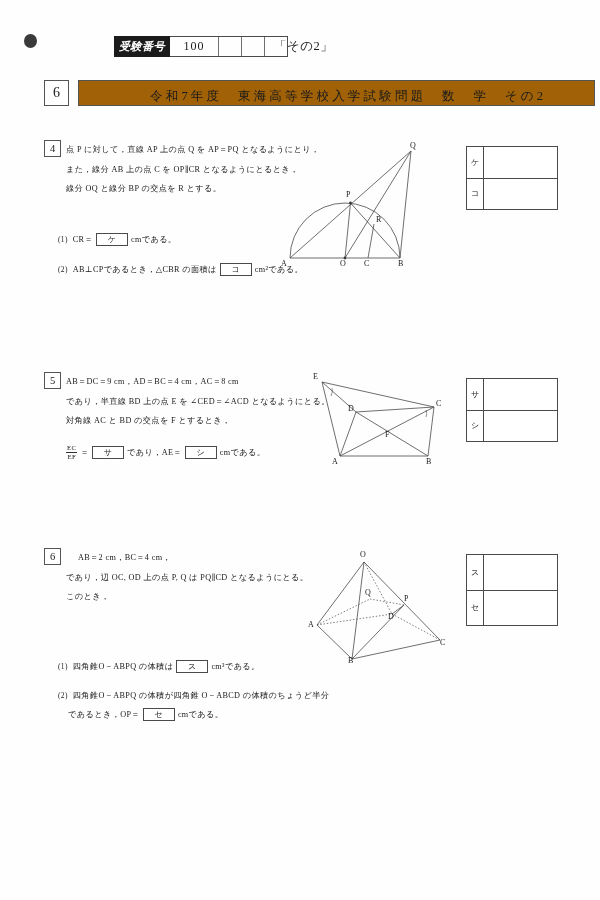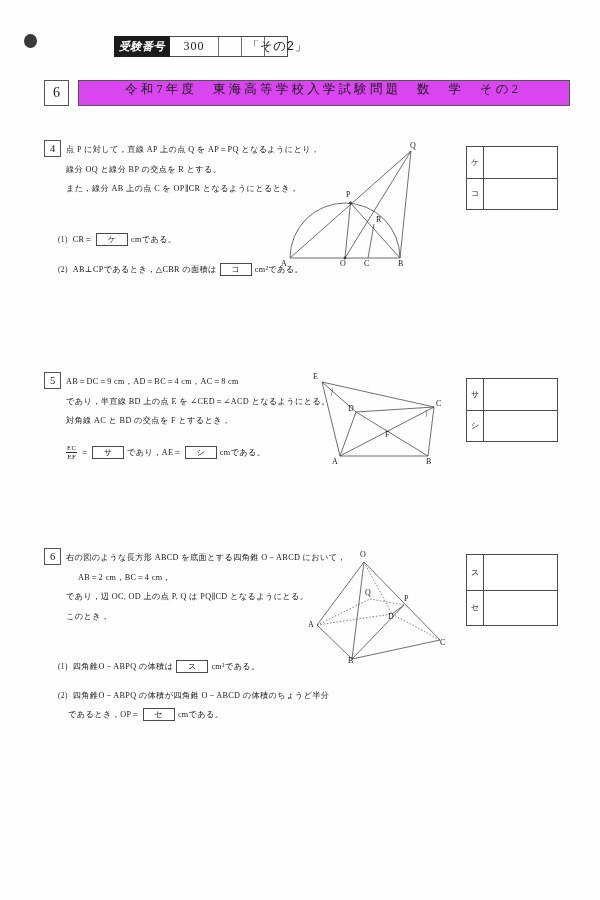--- a/index.html
+++ b/index.html
@@ -65,24 +65,23 @@
     align-items: center;
     justify-content: center;
     font-size: 12px;
     letter-spacing: 1px;
   }
   .exam-no-cell.wide { width: 48px; }
   .exam-no-cell:last-child { border-right: none; }
 
   .sheet-no {
     position: absolute;
-    left: 247px; top: 38px;
+    left: 274px; top: 38px;
     font-size: 12.5px;
     letter-spacing: 0.5px;
-    font-family: Liberation Mono, monospace;
   }
 
   
   .title-row {
     position: absolute;
     left: 44px; top: 80px;
     display: flex;
     align-items: stretch;
     height: 26px;
   }
@@ -93,22 +92,23 @@
     align-items: center;
     justify-content: center;
     font-size: 14px;
     background: #fff;
   }
   .title-box {
     width: 490px;
     margin-left: 9px;
     border: 1px solid #555;
     display: flex;
-    align-items: flex-start;
-    background: #d946ef;
+    align-items: flex-end;
+    background: #a16207;
+    padding-left: 25px;
   }
   .title-text {
     font-size: 12.5px;
     letter-spacing: 3.2px;
     padding-left: 46px;
     white-space: nowrap;
   }
 
   
   .problem {
@@ -217,43 +217,43 @@
 </head>
 <body>
 
 <div class="page">
 
   <div class="reg-dot"></div>
 
   <div class="exam-no">
     <div class="exam-no-label">受験番号</div>
     <div class="exam-no-cells">
-      <div class="exam-no-cell wide">300</div>
+      <div class="exam-no-cell wide">100</div>
       <div class="exam-no-cell"></div>
       <div class="exam-no-cell"></div>
       <div class="exam-no-cell"></div>
     </div>
   </div>
 
   <div class="sheet-no">「その2」</div>
 
   <div class="title-row">
     <div class="title-num">6</div>
     <div class="title-box">
       <span class="title-text">令和7年度　東海高等学校入学試験問題　数　学　その2</span>
     </div>
   </div>
 
   <div class="problem p4">
     <div class="q-num">4</div>
 
     <div class="q-body">
       <div class="ln">点 P に対して，直線 AP 上の点 Q を AP＝PQ となるようにとり，</div>
+      <div class="ln">また，線分 AB 上の点 C を OP∥CR となるようにとるとき，</div>
       <div class="ln">線分 OQ と線分 BP の交点を R とする。</div>
-      <div class="ln">また，線分 AB 上の点 C を OP∥CR となるようにとるとき，</div>
     </div>
 
     <div class="sub-q" style="top:93px;">
       <span class="marker">(1)</span>
       <span>CR＝</span>
       <span class="blank">ケ</span>
       <span>cmである。</span>
     </div>
 
     <div class="sub-q" style="top:123px;">
@@ -362,21 +362,20 @@
         <div class="ans-label">シ</div>
         <div class="ans-field"></div>
       </div>
     </div>
   </div>
 
   <div class="problem p6">
     <div class="q-num">6</div>
 
     <div class="q-body" style="width:280px;">
-      <div class="ln">右の図のような長方形 ABCD を底面とする四角錐 O－ABCD において，</div>
       <div class="ln indent">AB＝2 cm，BC＝4 cm，</div>
       <div class="ln">であり，辺 OC, OD 上の点 P, Q は PQ∥CD となるようにとる。</div>
       <div class="ln">このとき，</div>
     </div>
 
     <div class="sub-q" style="top:112px;">
       <span class="marker">(1)</span>
       <span>四角錐O－ABPQ の体積は</span>
       <span class="blank">ス</span>
       <span>cm³である。</span>

